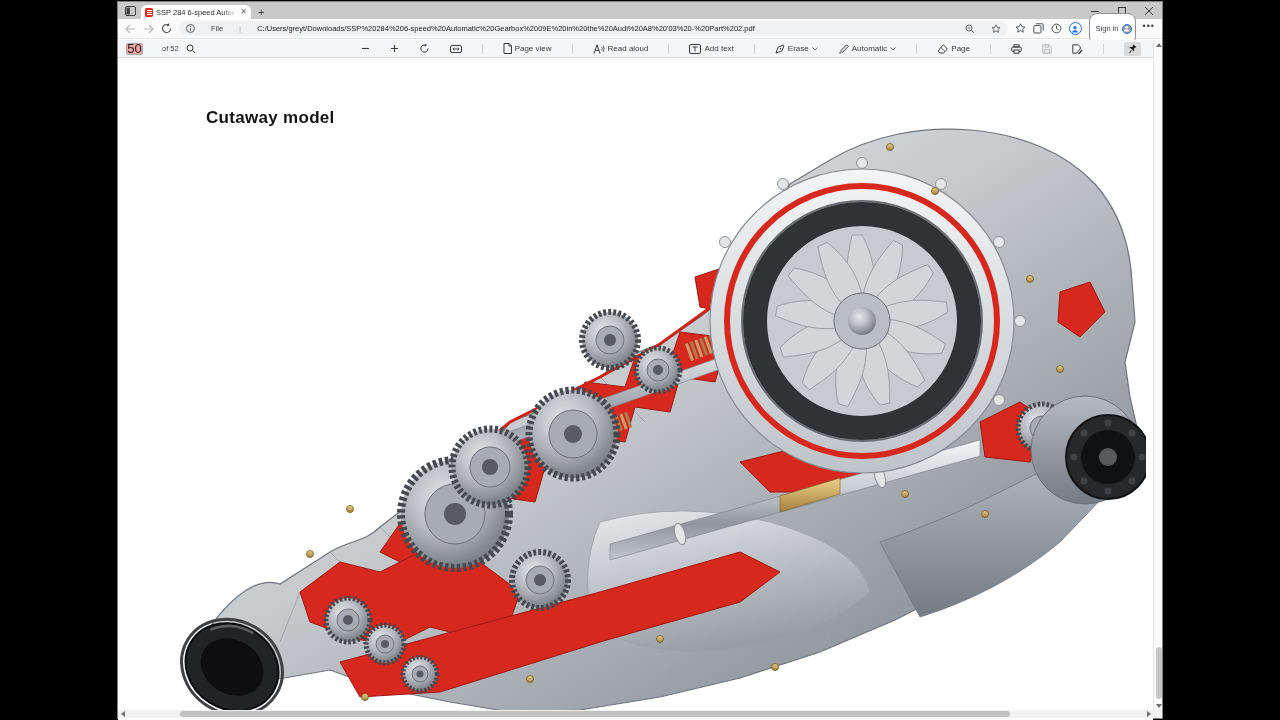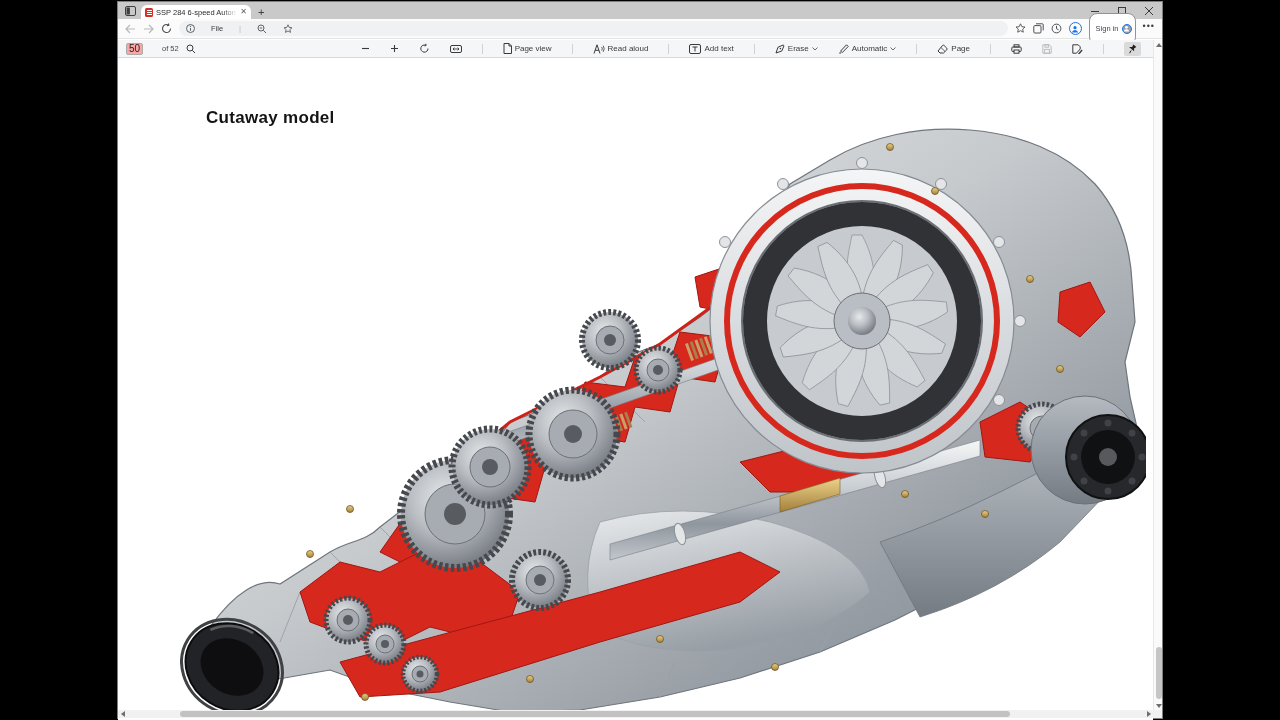--- a/index.html
+++ b/index.html
@@ -44,21 +44,21 @@
   .signin { height:32px; border:1px solid #8f9398; border-radius:8px; background:#fff;
             display:flex; align-items:center; gap:3px; padding:0 3px 0 6px;justify-content:space-between; }
   .signin-label { font-size:7.5px; color:#445; }
   .avatar { width:10px; height:10px; border-radius:50%; background:#9aa0a6; border:1px solid #1a73e8;
             display:flex; align-items:center; justify-content:center; color:#fff; }
   .dots { color:#3c4043; letter-spacing:1px; font-size:9px; line-height:0.4; padding-bottom:4px; }
 
   
   .pdfbar { position:absolute; left:0; top:38px; width:calc(100% - 9px); height:18px; background:#f5f6f7;
             border-bottom:1px solid #d8d8d8; display:flex; align-items:center; padding:0 8px; }
-  .pageinput { width:17px; height:12px; font-size:10px; text-align:center; border:1px solid #ababab;
+  .pageinput { width:17px; height:12px; font-size:13px; text-align:center; border:1px solid #ababab;
                border-radius:2px; background:#fca5a5; color:#222; font-family:inherit; }
   .ofpages { font-size:7.5px; color:#474747; margin:0 7px 0 19px; }
   .tool { display:flex; align-items:center; gap:3px; color:#3a3a3a; font-size:8px; white-space:nowrap; }
   .tool svg { display:block; }
   .tgroup { margin-left:auto; display:flex; align-items:center; gap:20px; padding-right:4px; }
   .vsep { width:1px; height:10px; background:#d2d2d2; }
   .grayed { color:#bcbcbc; }
   .pinbtn { width:17px; height:14px; background:#dadada; border-radius:2px; display:flex;
             align-items:center; justify-content:center; color:#1f1f1f; }
 
@@ -132,20 +132,21 @@
     <div class="addrfield">
       <span class="fieldic">
         <svg width="9" height="9" viewBox="0 0 9 9">
             <circle cx="4.5" cy="4.5" r="4" fill="none" stroke="currentColor"></circle>
             <line x1="4.5" y1="4" x2="4.5" y2="6.8" stroke="currentColor"></line>
             <circle cx="4.5" cy="2.4" r="0.6" fill="currentColor"></circle>
           </svg>
       </span>
       <span class="scheme">File</span>
       <span class="addr-sep">|</span>
+      <span class="url">C:/Users/greyt/Downloads/SSP%20284%206-speed%20Automatic%20Gearbox%2009E%20in%20the%20Audi%20A8%20'03%20-%20Part%202.pdf</span>
       <span class="fieldic">
         <svg width="10" height="10" viewBox="0 0 10 10">
             <circle cx="4" cy="4" r="3" fill="none" stroke="currentColor"></circle>
             <line x1="6.3" y1="6.3" x2="9" y2="9" stroke="currentColor"></line>
             <line x1="2.7" y1="4" x2="5.3" y2="4" stroke="currentColor"></line>
           </svg>
       </span>
       <span class="fieldic">
         <svg width="10" height="10" viewBox="0 0 10 10">
             <path d="M5,0.8 L6.2,3.4 L9,3.7 L6.9,5.6 L7.5,8.4 L5,7 L2.5,8.4 L3.1,5.6 L1,3.7 L3.8,3.4 Z" fill="none" stroke="currentColor" stroke-width="0.9"></path>

